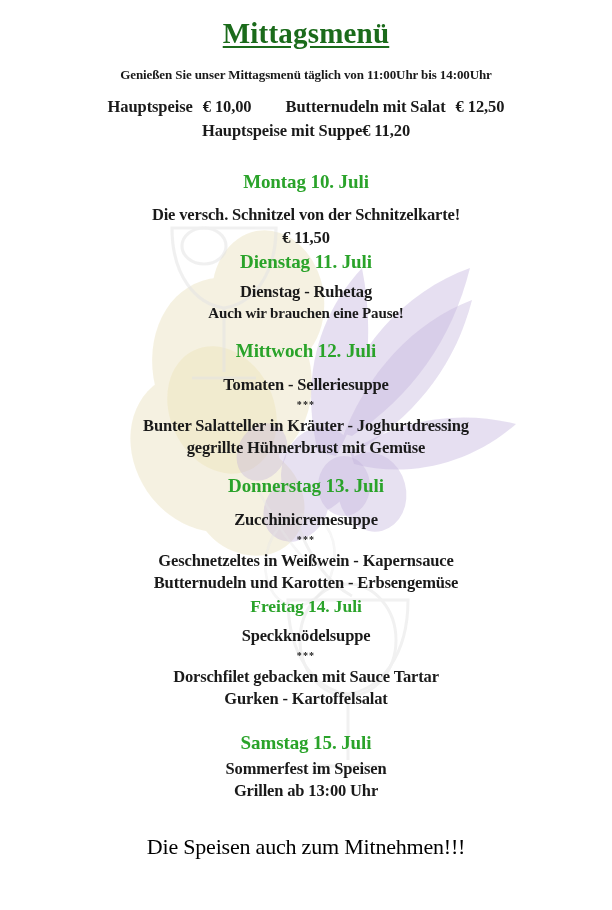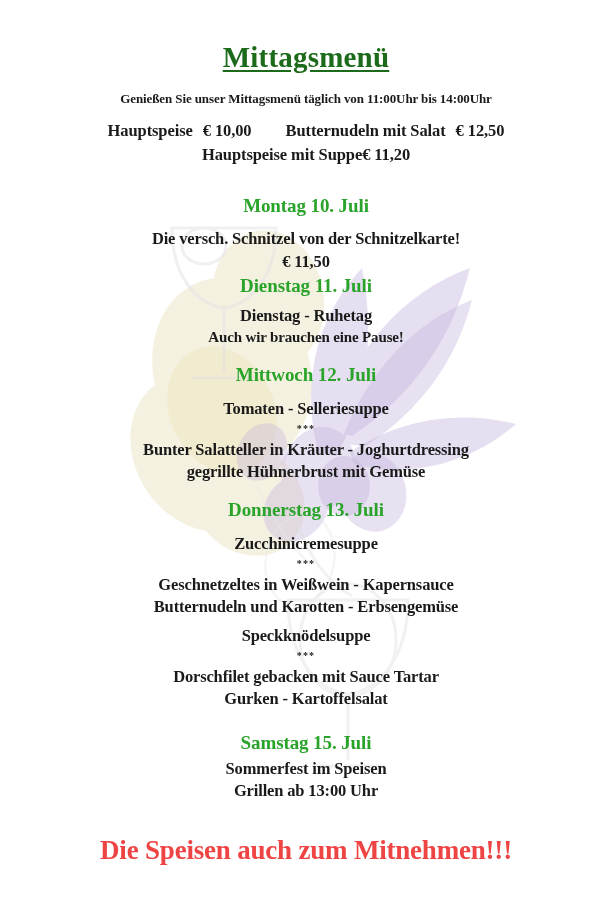--- a/index.html
+++ b/index.html
@@ -37,21 +37,21 @@
   }
 
   .title {
     font-size: 29px;
     font-weight: bold;
     color: #1b6b1b;
     text-decoration: underline;
     text-underline-offset: 3px;
     letter-spacing: 0.2px;
     margin: 0;
-    padding-top: 42px;
+    padding-top: 18px;
     line-height: 1.1;
   }
 
   .intro {
     font-size: 13px;
     font-weight: bold;
     margin: 0;
     padding-top: 17px;
     line-height: 1.25;
     letter-spacing: -0.1px;
@@ -108,23 +108,23 @@
   .stars {
     font-size: 10px;
     font-weight: bold;
     letter-spacing: 1.2px;
     margin: 0;
     line-height: 1;
     color: #222;
   }
 
   .takeaway {
-    font-size: 27px;
-    font-weight: bold;
-    color: #ef4444;
+    font-size: 22px;
+    font-weight: normal;
+    color: #000000;
     margin: 0;
     line-height: 1.2;
     letter-spacing: -0.2px;
   }
 
   
   .sp-mon   { padding-top: 28px; }
   .sp-after-day { padding-top: 11px; }
   .sp-tight { padding-top: 1px; }
   .sp-die   { padding-top: 8px; }
@@ -229,20 +229,21 @@
 
   <div>
     <p class="day sp-day-gap">Donnerstag 13. Juli</p>
     <p class="dish sp-after-day">Zucchinicremesuppe</p>
     <p class="stars sp-stars">***</p>
     <p class="dish sp-afterstars">Geschnetzeltes in Weißwein - Kapernsauce</p>
     <p class="dish sp-tight">Butternudeln und Karotten - Erbsengemüse</p>
   </div>
 
   <div>
+    <p class="day small sp-day-gap-xs">Freitag 14. Juli</p>
     <p class="dish sp-die">Speckknödelsuppe</p>
     <p class="stars sp-stars">***</p>
     <p class="dish sp-afterstars">Dorschfilet gebacken mit Sauce Tartar</p>
     <p class="dish sp-tight">Gurken - Kartoffelsalat</p>
   </div>
 
   <div>
     <p class="day sp-sat">Samstag 15. Juli</p>
     <p class="dish sp-day-gap-xs">Sommerfest im Speisen</p>
     <p class="dish sp-tight">Grillen ab 13:00 Uhr</p>

